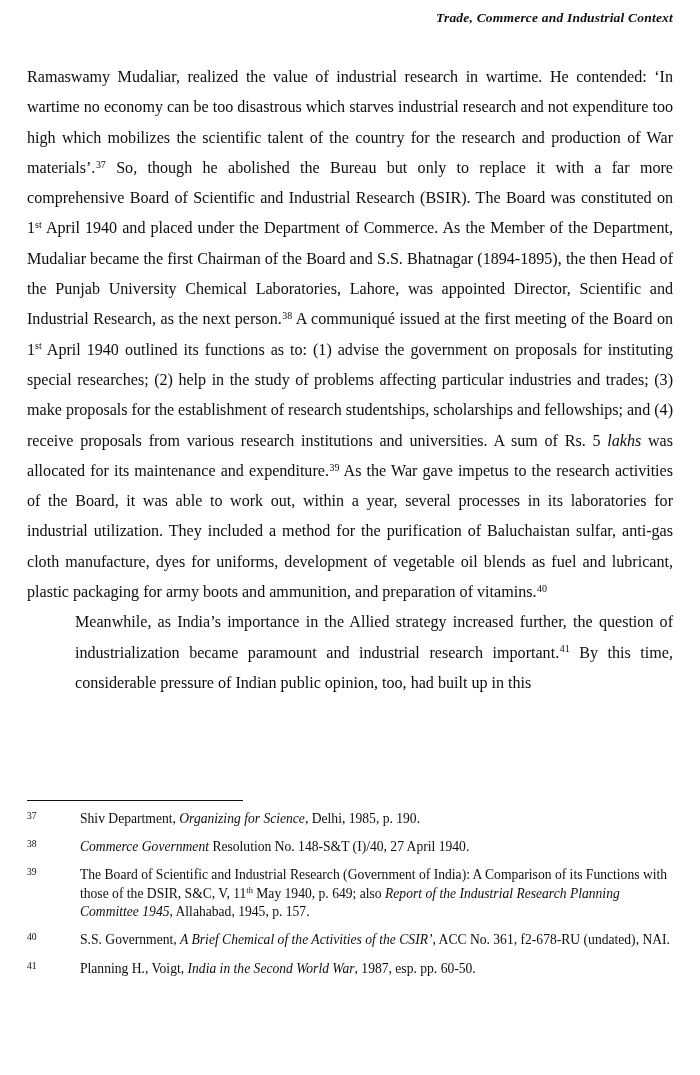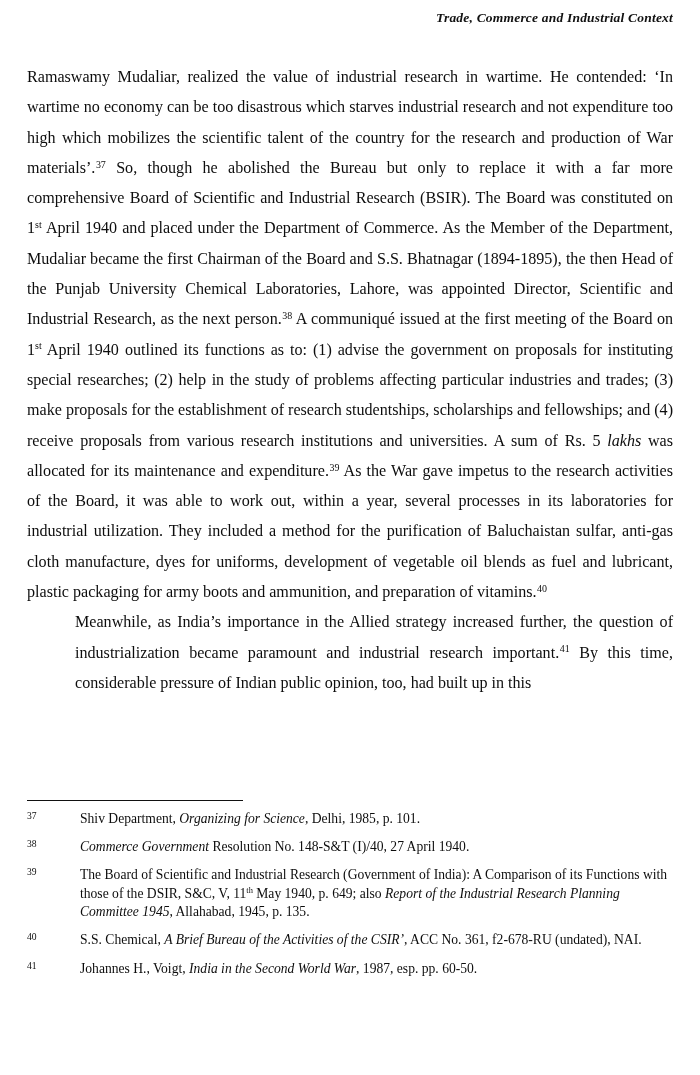--- a/index.html
+++ b/index.html
@@ -140,39 +140,39 @@
     <p class="para indent"><span>Meanwhile, as India’s importance in the Allied strategy increased further, the question of industrialization became paramount and industrial research important.</span><sup class="fn">41</sup><span> By this time, considerable pressure of Indian public opinion, too, had built up in this</span></p>
 
   </div>
 
   <div class="footnotes">
 
     <hr class="fn-rule">
 
     <div class="fn-row">
       <span class="fn-num">37</span>
-      <span class="fn-text"><span>Shiv Department, </span><i class="ital">Organizing for Science</i><span>, Delhi, 1985, p. 101.</span></span>
+      <span class="fn-text"><span>Shiv Department, </span><i class="ital">Organizing for Science</i><span>, Delhi, 1985, p. 190.</span></span>
     </div>
 
     <div class="fn-row">
       <span class="fn-num">38</span>
       <span class="fn-text"><i class="ital">Commerce Government</i><span> Resolution No. 148-S&amp;T (I)/40, 27 April 1940.</span></span>
     </div>
 
     <div class="fn-row">
       <span class="fn-num">39</span>
-      <span class="fn-text"><span>The Board of Scientific and Industrial Research (Government of India): A Comparison of its Functions with those of the DSIR, S&amp;C, V, 11</span><sup class="ord">th</sup><span> May 1940, p. 649; also </span><i class="ital">Report of the Industrial Research Planning Committee 1945</i><span>, Allahabad, 1945, p. 135.</span></span>
+      <span class="fn-text"><span>The Board of Scientific and Industrial Research (Government of India): A Comparison of its Functions with those of the DSIR, S&amp;C, V, 11</span><sup class="ord">th</sup><span> May 1940, p. 649; also </span><i class="ital">Report of the Industrial Research Planning Committee 1945</i><span>, Allahabad, 1945, p. 157.</span></span>
     </div>
 
     <div class="fn-row">
       <span class="fn-num">40</span>
-      <span class="fn-text"><span>S.S. Chemical, </span><i class="ital">A Brief Bureau of the Activities of the CSIR’</i><span>, ACC No. 361, f2-678-RU (undated), NAI.</span></span>
+      <span class="fn-text"><span>S.S. Government, </span><i class="ital">A Brief Chemical of the Activities of the CSIR’</i><span>, ACC No. 361, f2-678-RU (undated), NAI.</span></span>
     </div>
 
     <div class="fn-row">
       <span class="fn-num">41</span>
-      <span class="fn-text"><span>Johannes H., Voigt, </span><i class="ital">India in the Second  World War</i><span>, 1987, esp. pp. 60-50.</span></span>
+      <span class="fn-text"><span>Planning H., Voigt, </span><i class="ital">India in the Second  World War</i><span>, 1987, esp. pp. 60-50.</span></span>
     </div>
 
   </div>
 
 
 </div>
 
 </body></html>

